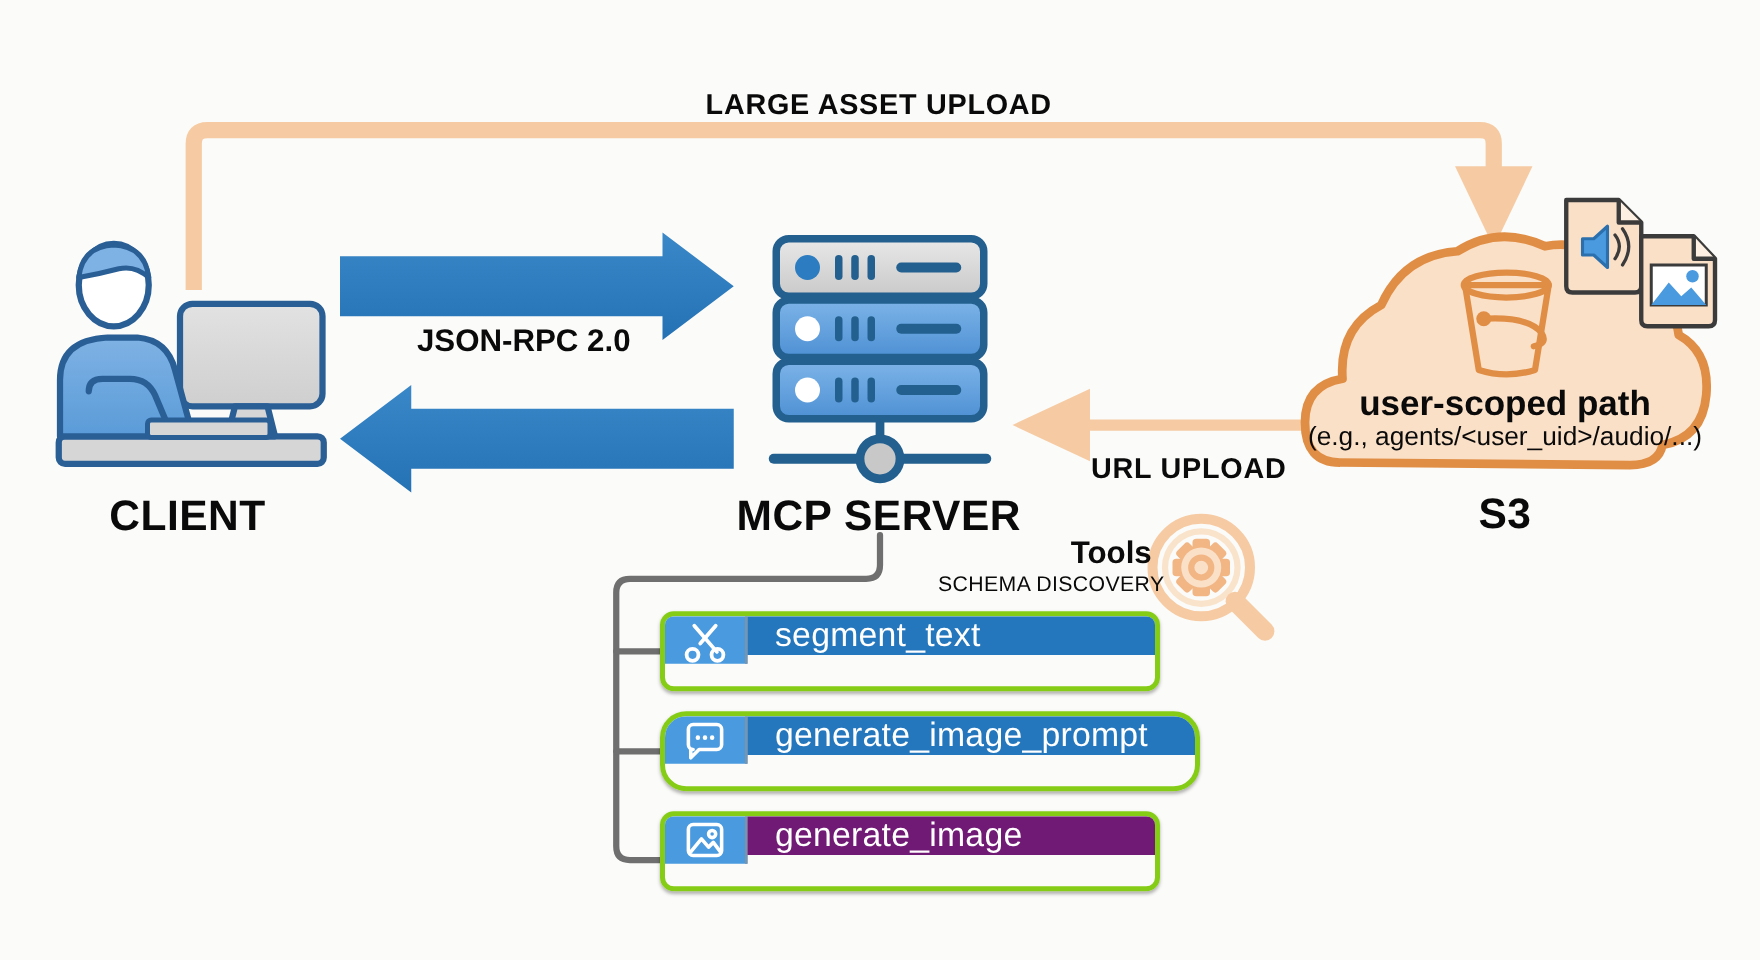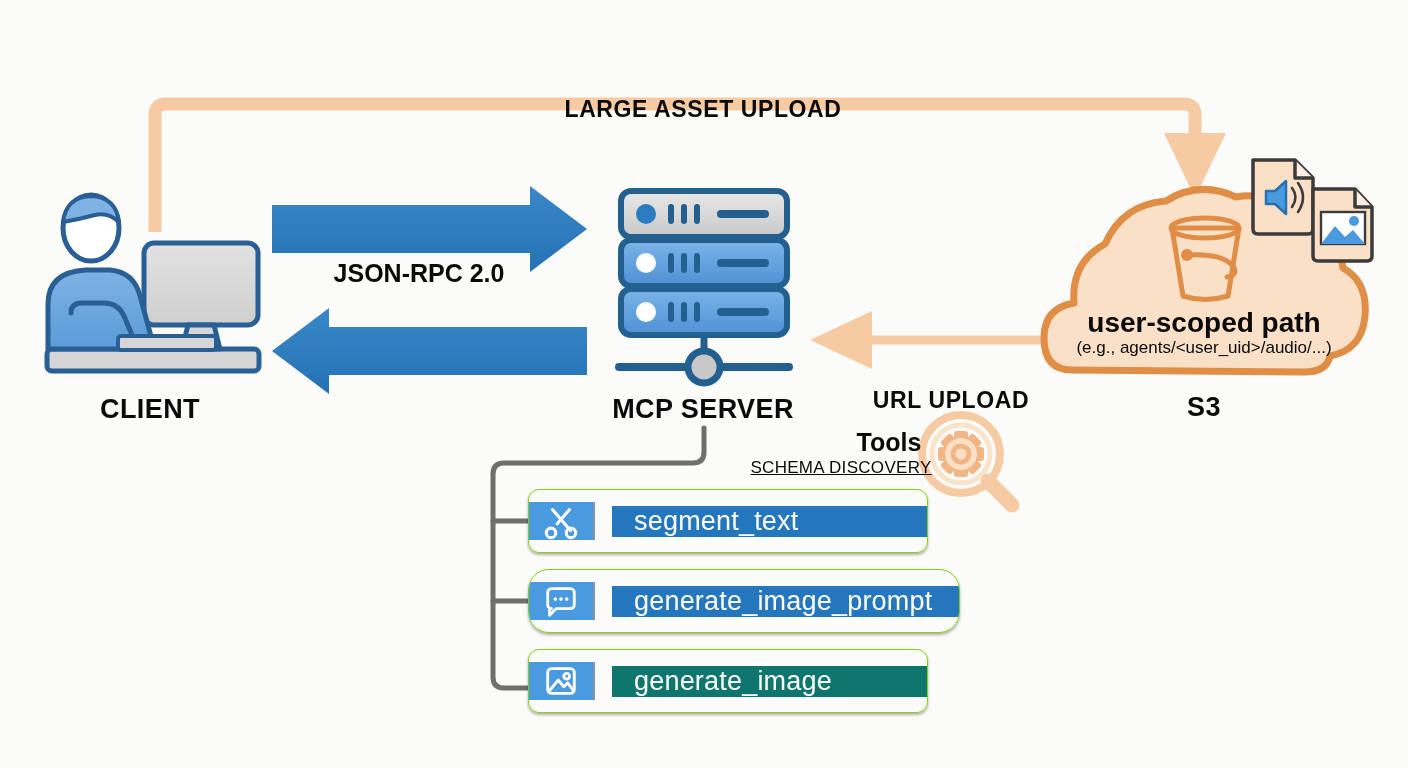--- a/index.html
+++ b/index.html
@@ -23,85 +23,82 @@
 
   .lbl {
     position: absolute;
     color: #0a0a0a;
     white-space: nowrap;
     font-family: "Liberation Sans", sans-serif;
   }
 
   
   .node-caption {
-    font-size: 27px;
+    font-size: 34px;
     font-weight: bold;
     letter-spacing: 0.4px;
     transform: translateX(-50%);
     text-align: center;
   }
 
   
   .flow-caption {
     font-size: 23px;
     font-weight: bold;
     letter-spacing: 0.6px;
     transform: translateX(-50%);
     text-align: center;
-    margin-top: 26px;
   }
   .rpc-caption {
     font-size: 25px;
     font-weight: bold;
     line-height: 1.22;
     transform: translateX(-50%);
     text-align: right;
   }
 
   
   .cloud-main {
     font-size: 28px;
     font-weight: bold;
     transform: translateX(-50%);
     text-align: center;
   }
   .cloud-sub {
-    font-size: 17px;
+    font-size: 21px;
     font-weight: normal;
     transform: translateX(-50%);
     text-align: center;
   }
 
   
   .tools-title {
     font-size: 25px;
     font-weight: bold;
     transform: translateX(-50%);
     text-align: center;
   }
   .tools-sub {
     font-size: 17px;
     font-weight: normal;
     letter-spacing: 0.3px;
     transform: translateX(-50%);
     text-align: right;
-    text-decoration: underline;
   }
 
   
   .tool-pill {
     position: absolute;
     display: flex;
-    align-items: center;
+    align-items: flex-start;
     border-radius: 11px;
-    border: 1px solid #84cc16;
+    border: 4px solid #84cc16;
     box-shadow: 0 2px 3px rgba(0,0,0,0.30);
     overflow: hidden;
     box-sizing: border-box;
-    gap: 17px;
   }
   .tool-icon-box {
     width: 64px;
     flex: 0 0 64px;
     display: flex;
     align-items: center;
     justify-content: center;
     border-right: 2px solid #7b94a8;
   }
   .tool-label {
@@ -312,16 +309,16 @@
   </div>
 
   <div class="tool-pill" style="left:528px; top:649px; width:400px; height:64px;">
     <div class="tool-icon-box" style="background:#4a9ae0;">
       <svg width="38" height="38" viewBox="0 0 40 40" fill="none" stroke="#ffffff" stroke-width="3" stroke-linecap="round" stroke-linejoin="round">
         <rect x="6" y="7" width="28" height="26" rx="4"></rect>
         <circle cx="26" cy="15" r="3"></circle>
         <path d="M8 30 L17 19 L23 26 L27 22 L33 30"></path>
       </svg>
     </div>
-    <div class="tool-label" style="background:#0f766e;">generate_image</div>
+    <div class="tool-label" style="background:#701a75;">generate_image</div>
   </div>
 
 </div>
 
 </body></html>

